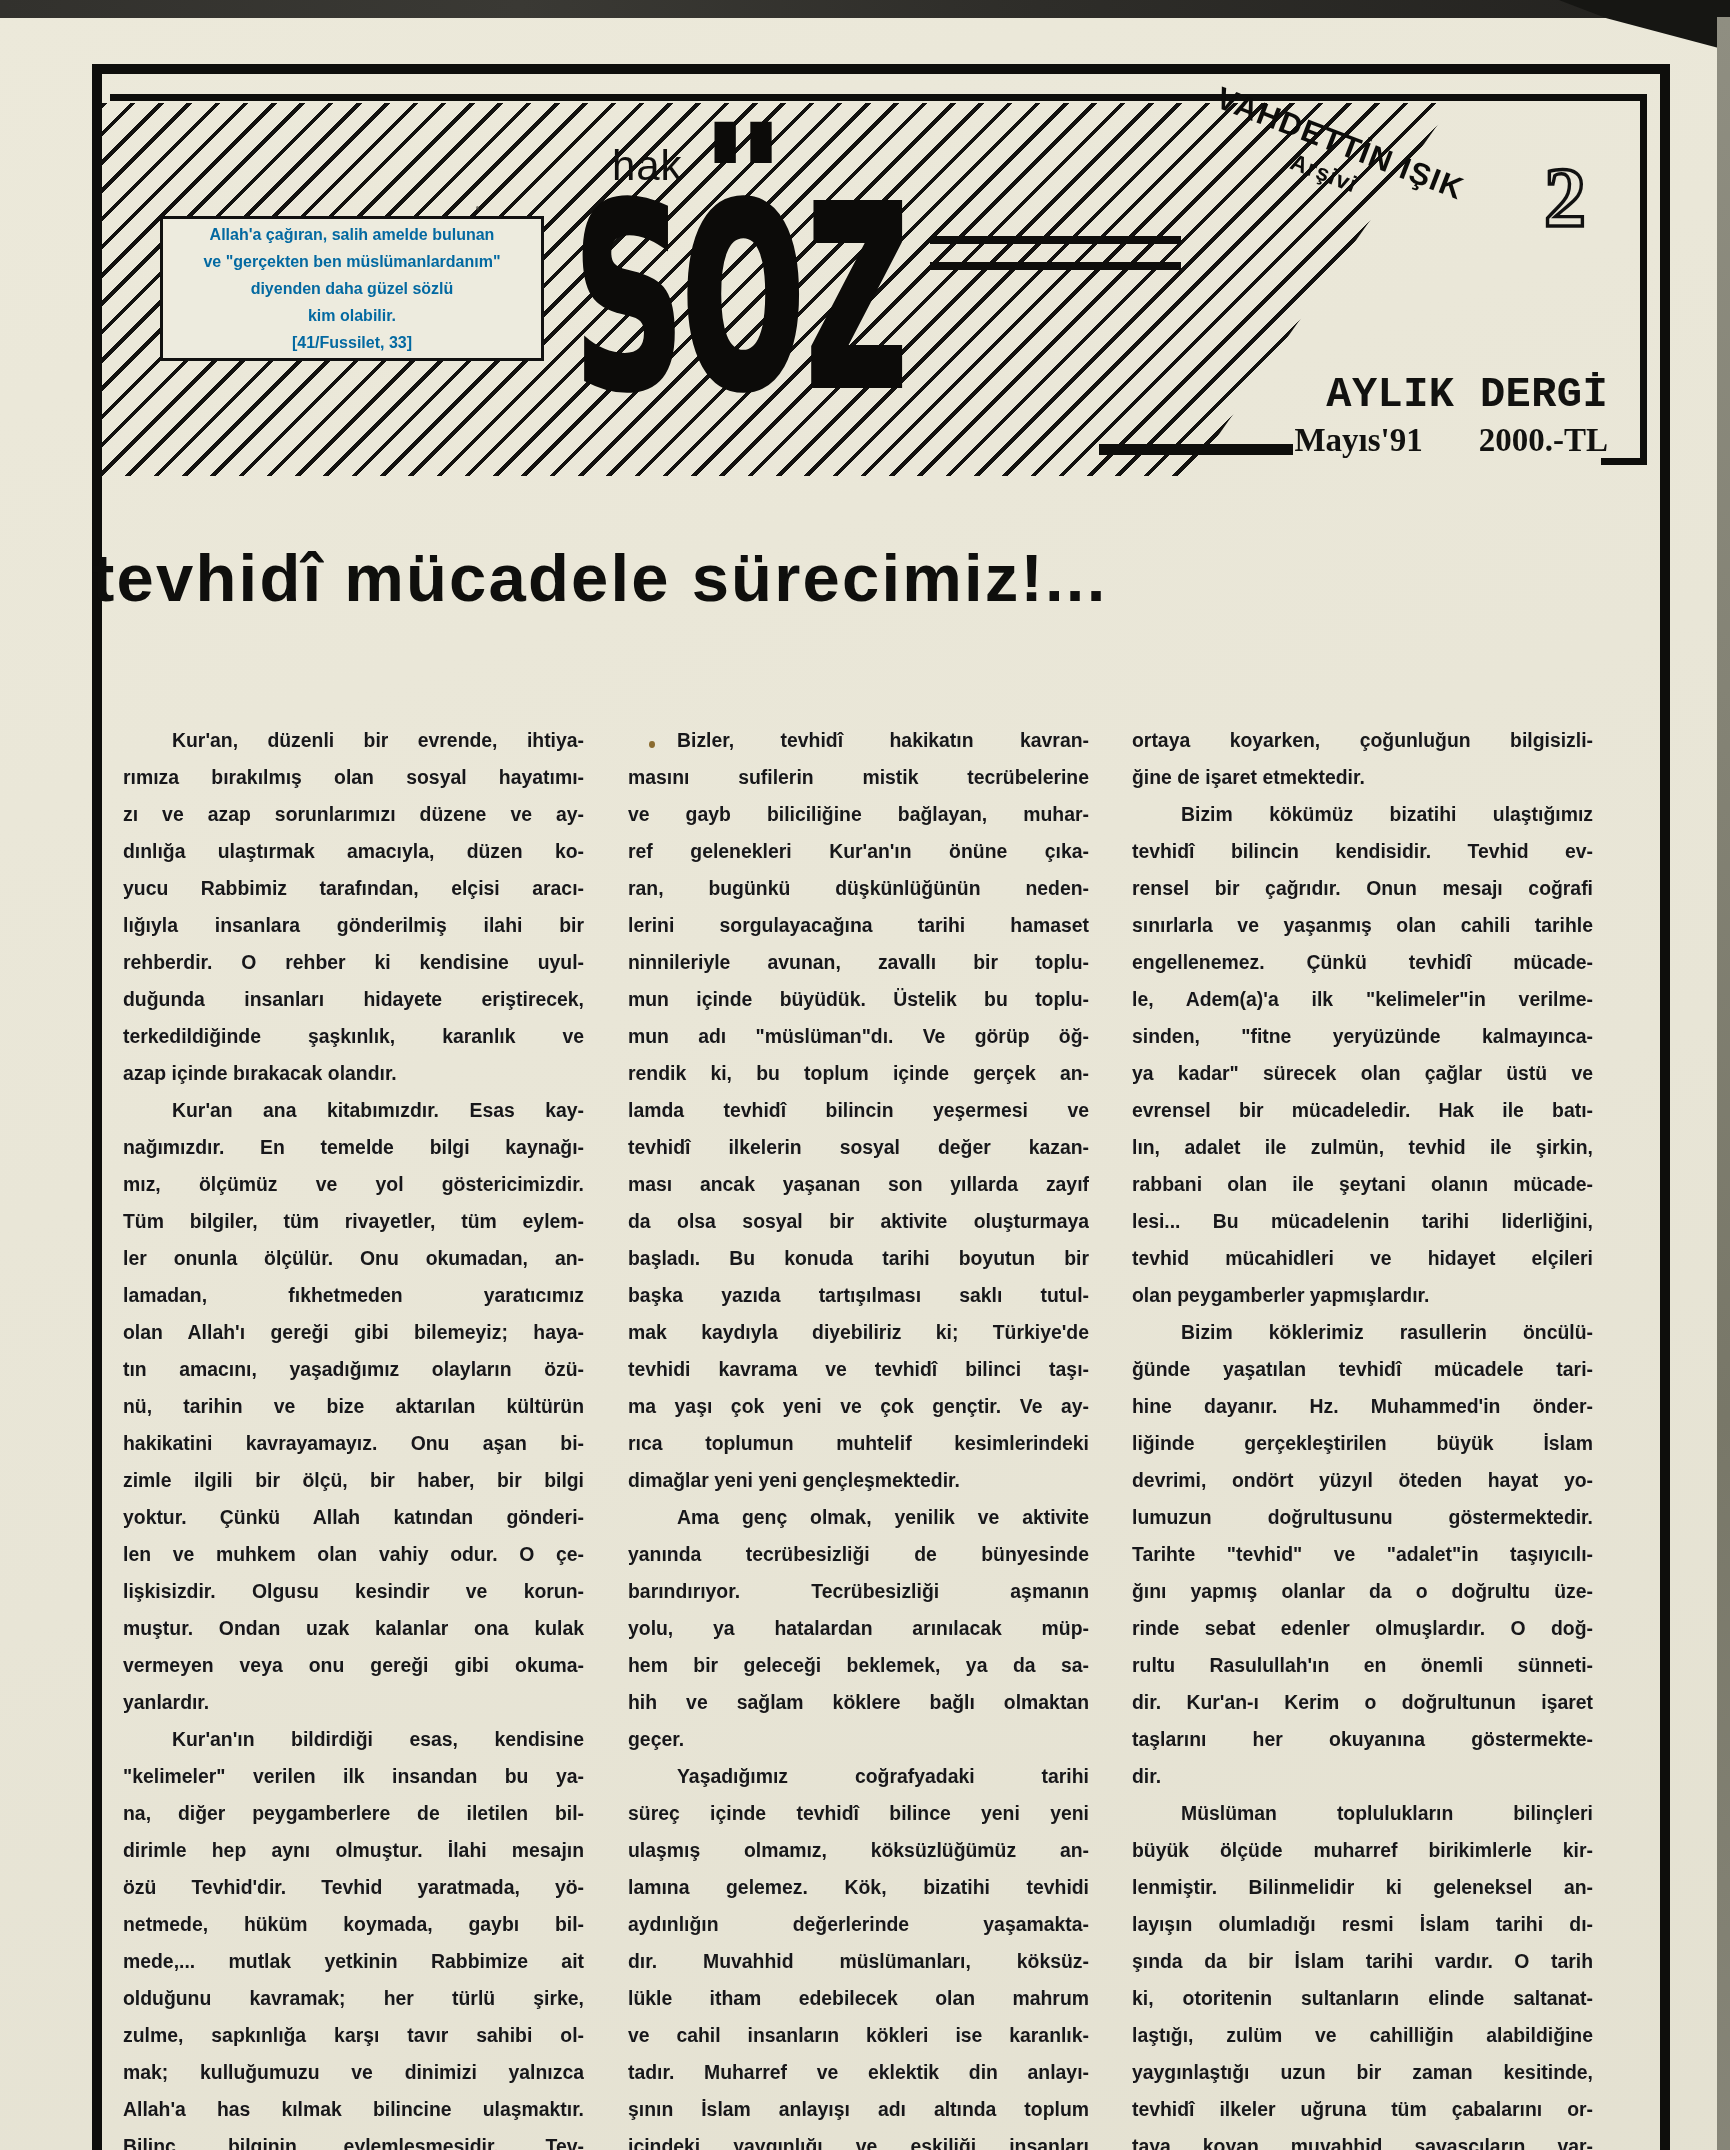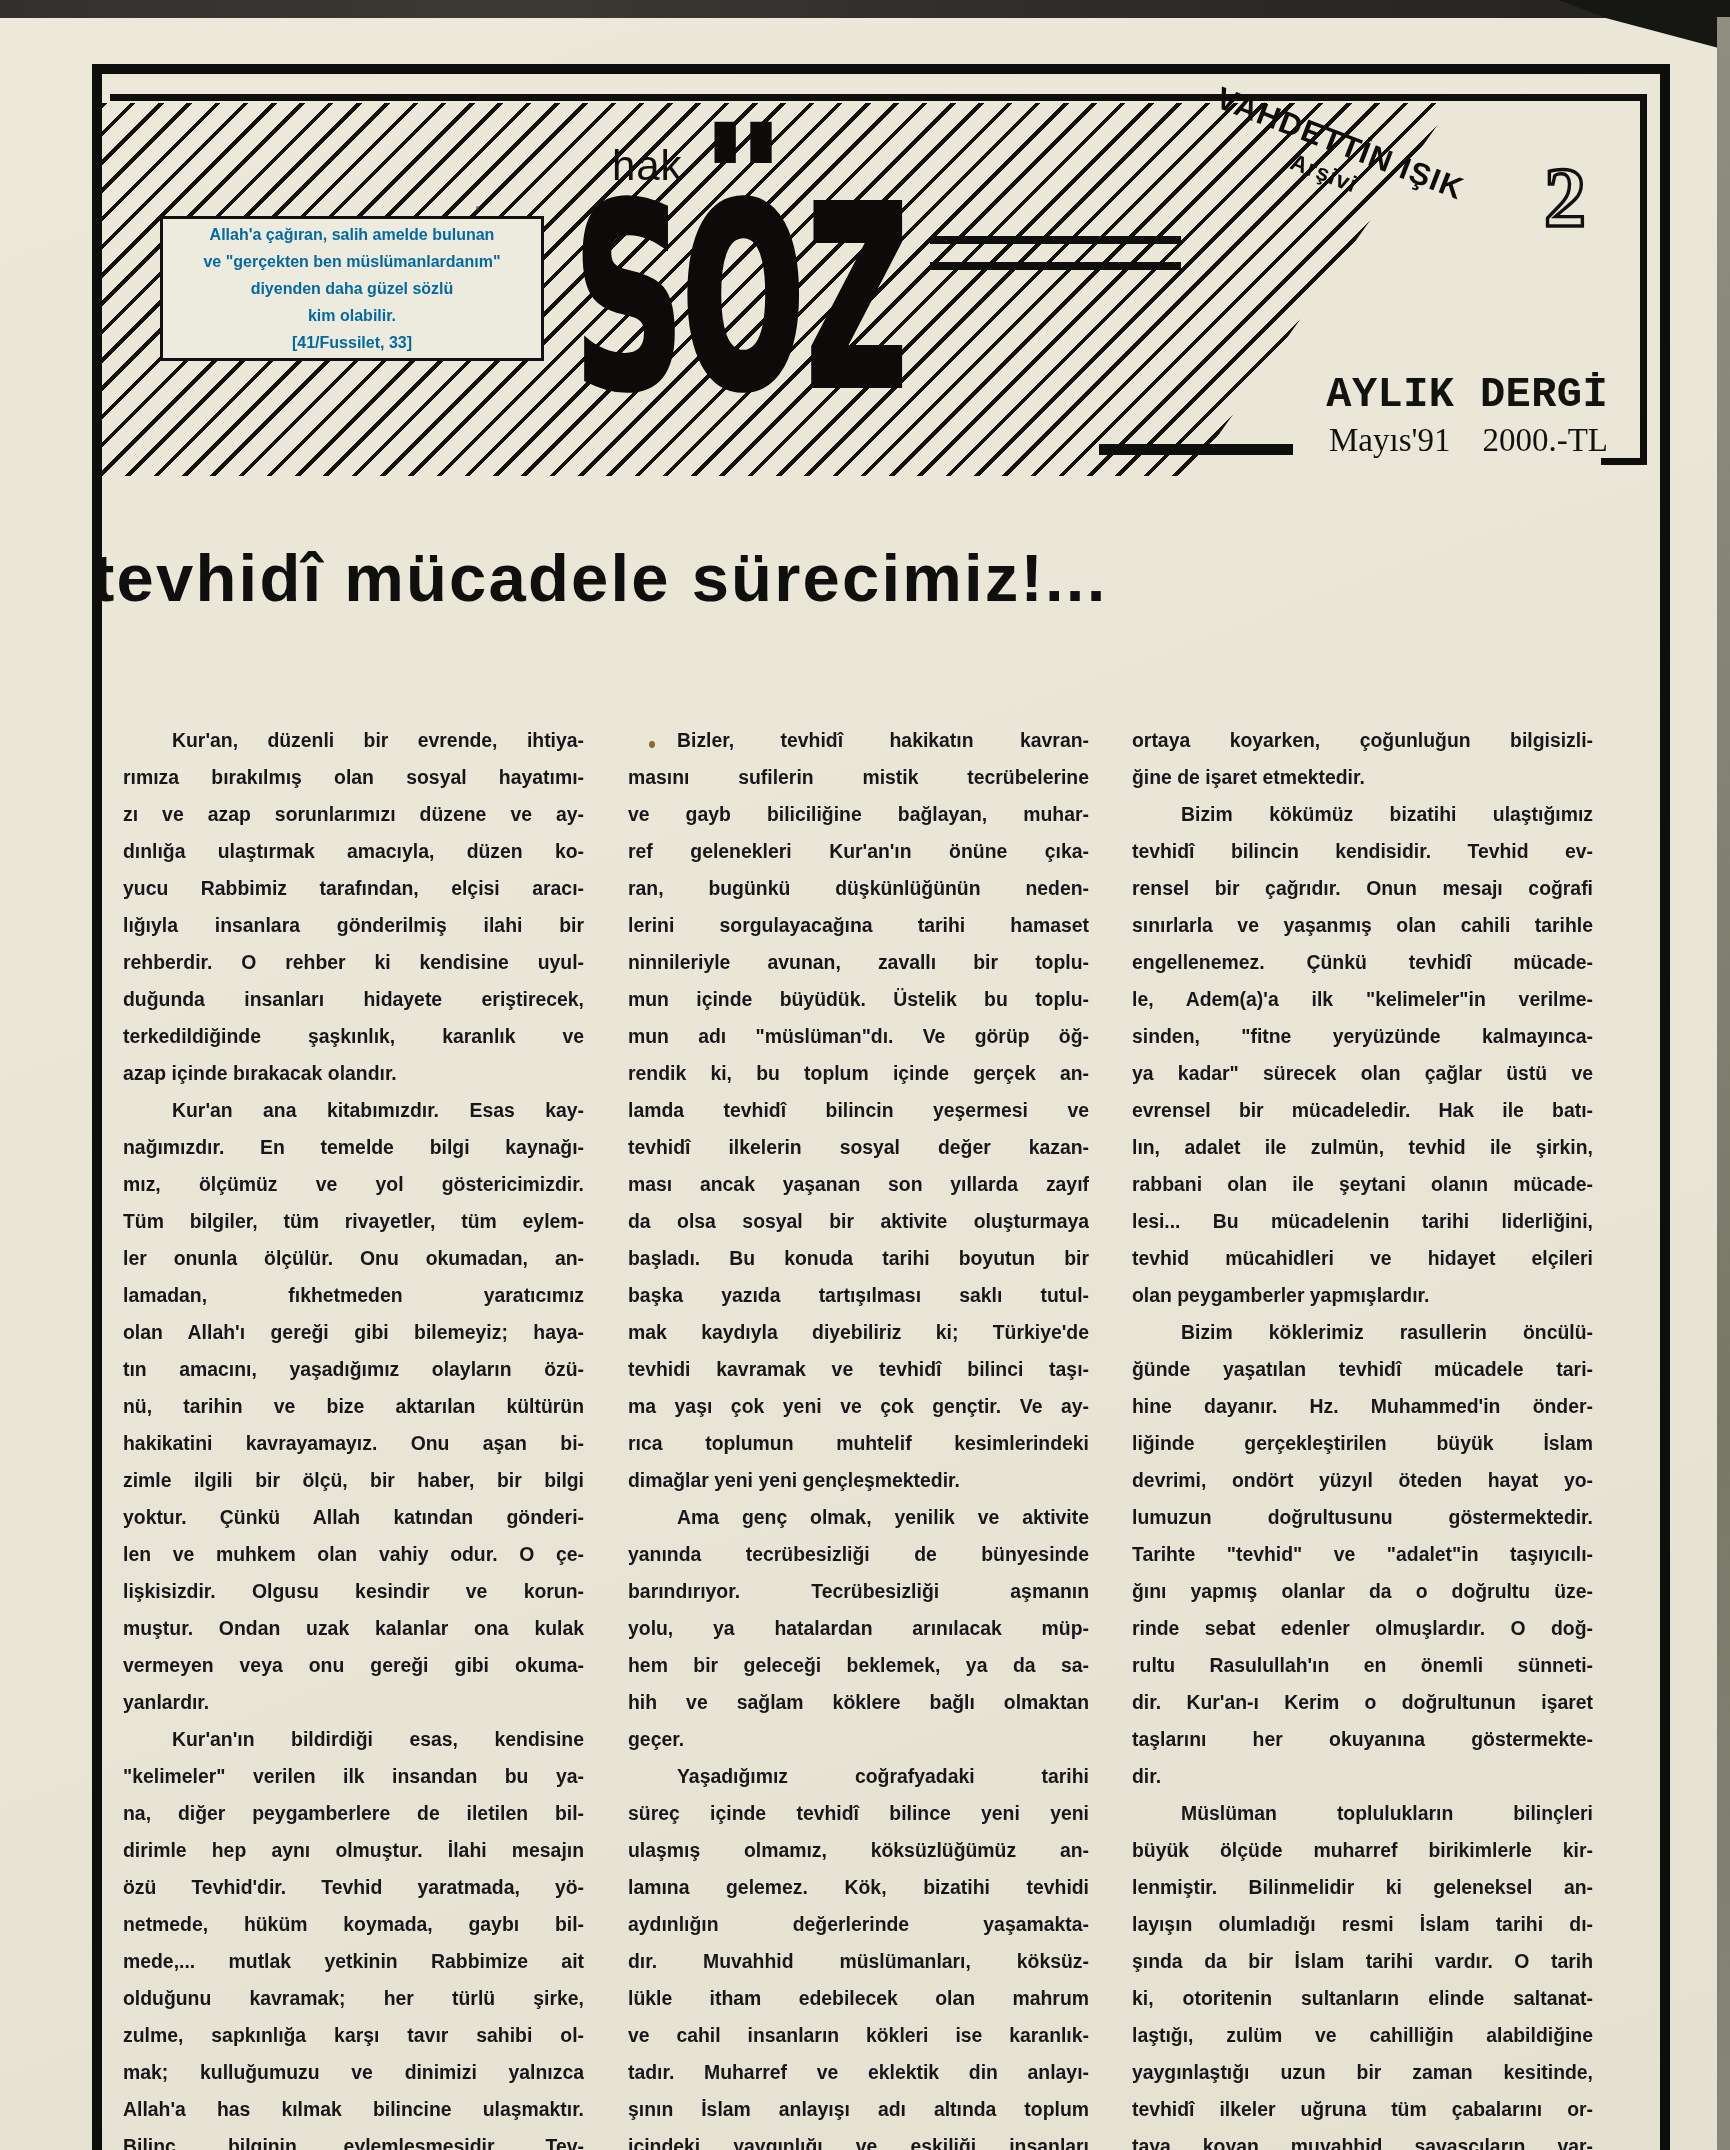--- a/index.html
+++ b/index.html
@@ -35,22 +35,22 @@
              color:#0c0b09;letter-spacing:-7.7px;transform:scaleX(.54);transform-origin:left center;}
   .eq-rule{position:absolute;left:930px;width:251px;height:7.7px;background:#0e0e0c;}
   .eq-rule.r1{top:236px;} .eq-rule.r2{top:262px;}
   .stamp{position:absolute;left:1224px;top:80px;transform:rotate(21deg);transform-origin:left top;color:#0c0c0a;}
   .stamp-l1{font-weight:700;font-size:31px;letter-spacing:1.3px;}
   .stamp-l2{font-weight:700;font-size:23px;margin:1.7px 0 0 92px;letter-spacing:0.9px;}
   .page-num{position:absolute;left:1544px;top:156px;font-family:"Liberation Serif",serif;font-weight:700;
             font-size:84px;line-height:1;color:#e9e6d7;-webkit-text-stroke:3.4px #111;}
   .mag-type{position:absolute;left:1118px;top:371px;width:490px;text-align:right;
             font-family:Liberation Mono, monospace;font-weight:700;font-size:42px;color:#121210;letter-spacing:0.4px;}
-  .issue-row{position:absolute;left:1118px;top:422px;width:490px;display:flex;justify-content:flex-end;gap:32px;
-             font-family:"Liberation Serif",serif;font-weight:400;font-size:33px;color:#121210;}
+  .issue-row{position:absolute;left:1118px;top:422px;width:490px;display:flex;justify-content:flex-end;gap:56px;
+             font-family:"Liberation Serif",serif;font-weight:700;font-size:33px;color:#121210;}
   .issue-bar{position:absolute;left:1099px;top:444px;width:194px;height:11.2px;background:#0e0e0c;}
 
   
   .title{position:absolute;left:92px;top:539px;width:1578px;margin:0;
          font-weight:700;font-size:67px;letter-spacing:2.2px;color:#0f0f0d;}
   .col{position:absolute;top:722px;width:461px;color:#17171a;
        font-weight:700;font-size:19.4px;line-height:37px;text-align:justify;}
   .col.c0{left:123px;} .col.c1{left:628px;} .col.c2{left:1132px;}
   .ln{height:37px;overflow:hidden;text-align-last:justify;}
   .ln.ind{text-indent:49px;}
@@ -155,21 +155,21 @@
       <div class="ln">mun içinde büyüdük. Üstelik bu toplu-</div>
       <div class="ln">mun adı "müslüman"dı. Ve görüp öğ-</div>
       <div class="ln">rendik ki, bu toplum içinde gerçek an-</div>
       <div class="ln">lamda tevhidî bilincin yeşermesi ve</div>
       <div class="ln">tevhidî ilkelerin sosyal değer kazan-</div>
       <div class="ln">ması ancak yaşanan son yıllarda zayıf</div>
       <div class="ln">da olsa sosyal bir aktivite oluşturmaya</div>
       <div class="ln">başladı. Bu konuda tarihi boyutun bir</div>
       <div class="ln">başka yazıda tartışılması saklı tutul-</div>
       <div class="ln">mak kaydıyla diyebiliriz ki; Türkiye'de</div>
-      <div class="ln">tevhidi kavramak ve tevhidî bilinci taşı-</div>
+      <div class="ln">tevhidi kavrama ve tevhidî bilinci taşı-</div>
       <div class="ln">ma yaşı çok yeni ve çok gençtir. Ve ay-</div>
       <div class="ln">rıca toplumun muhtelif kesimlerindeki</div>
       <div class="ln end">dimağlar yeni yeni gençleşmektedir.</div>
       <div class="ln ind">Ama genç olmak, yenilik ve aktivite</div>
       <div class="ln">yanında tecrübesizliği de bünyesinde</div>
       <div class="ln">barındırıyor. Tecrübesizliği aşmanın</div>
       <div class="ln">yolu, ya hatalardan arınılacak müp-</div>
       <div class="ln">hem bir geleceği beklemek, ya da sa-</div>
       <div class="ln">hih ve sağlam köklere bağlı olmaktan</div>
       <div class="ln end">geçer.</div>

